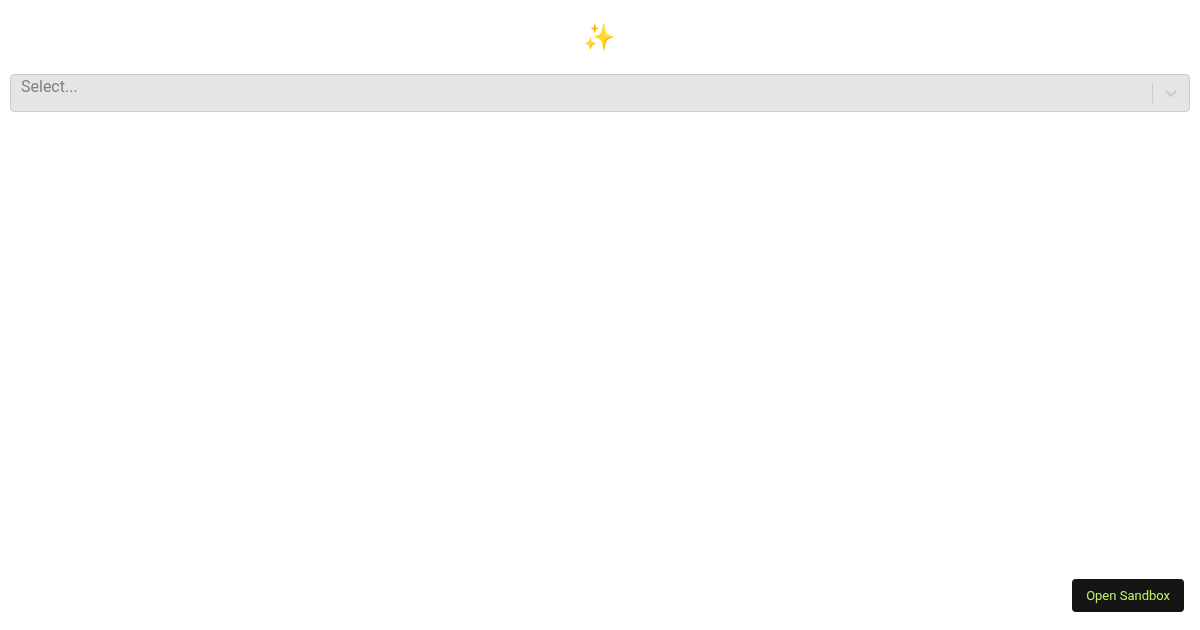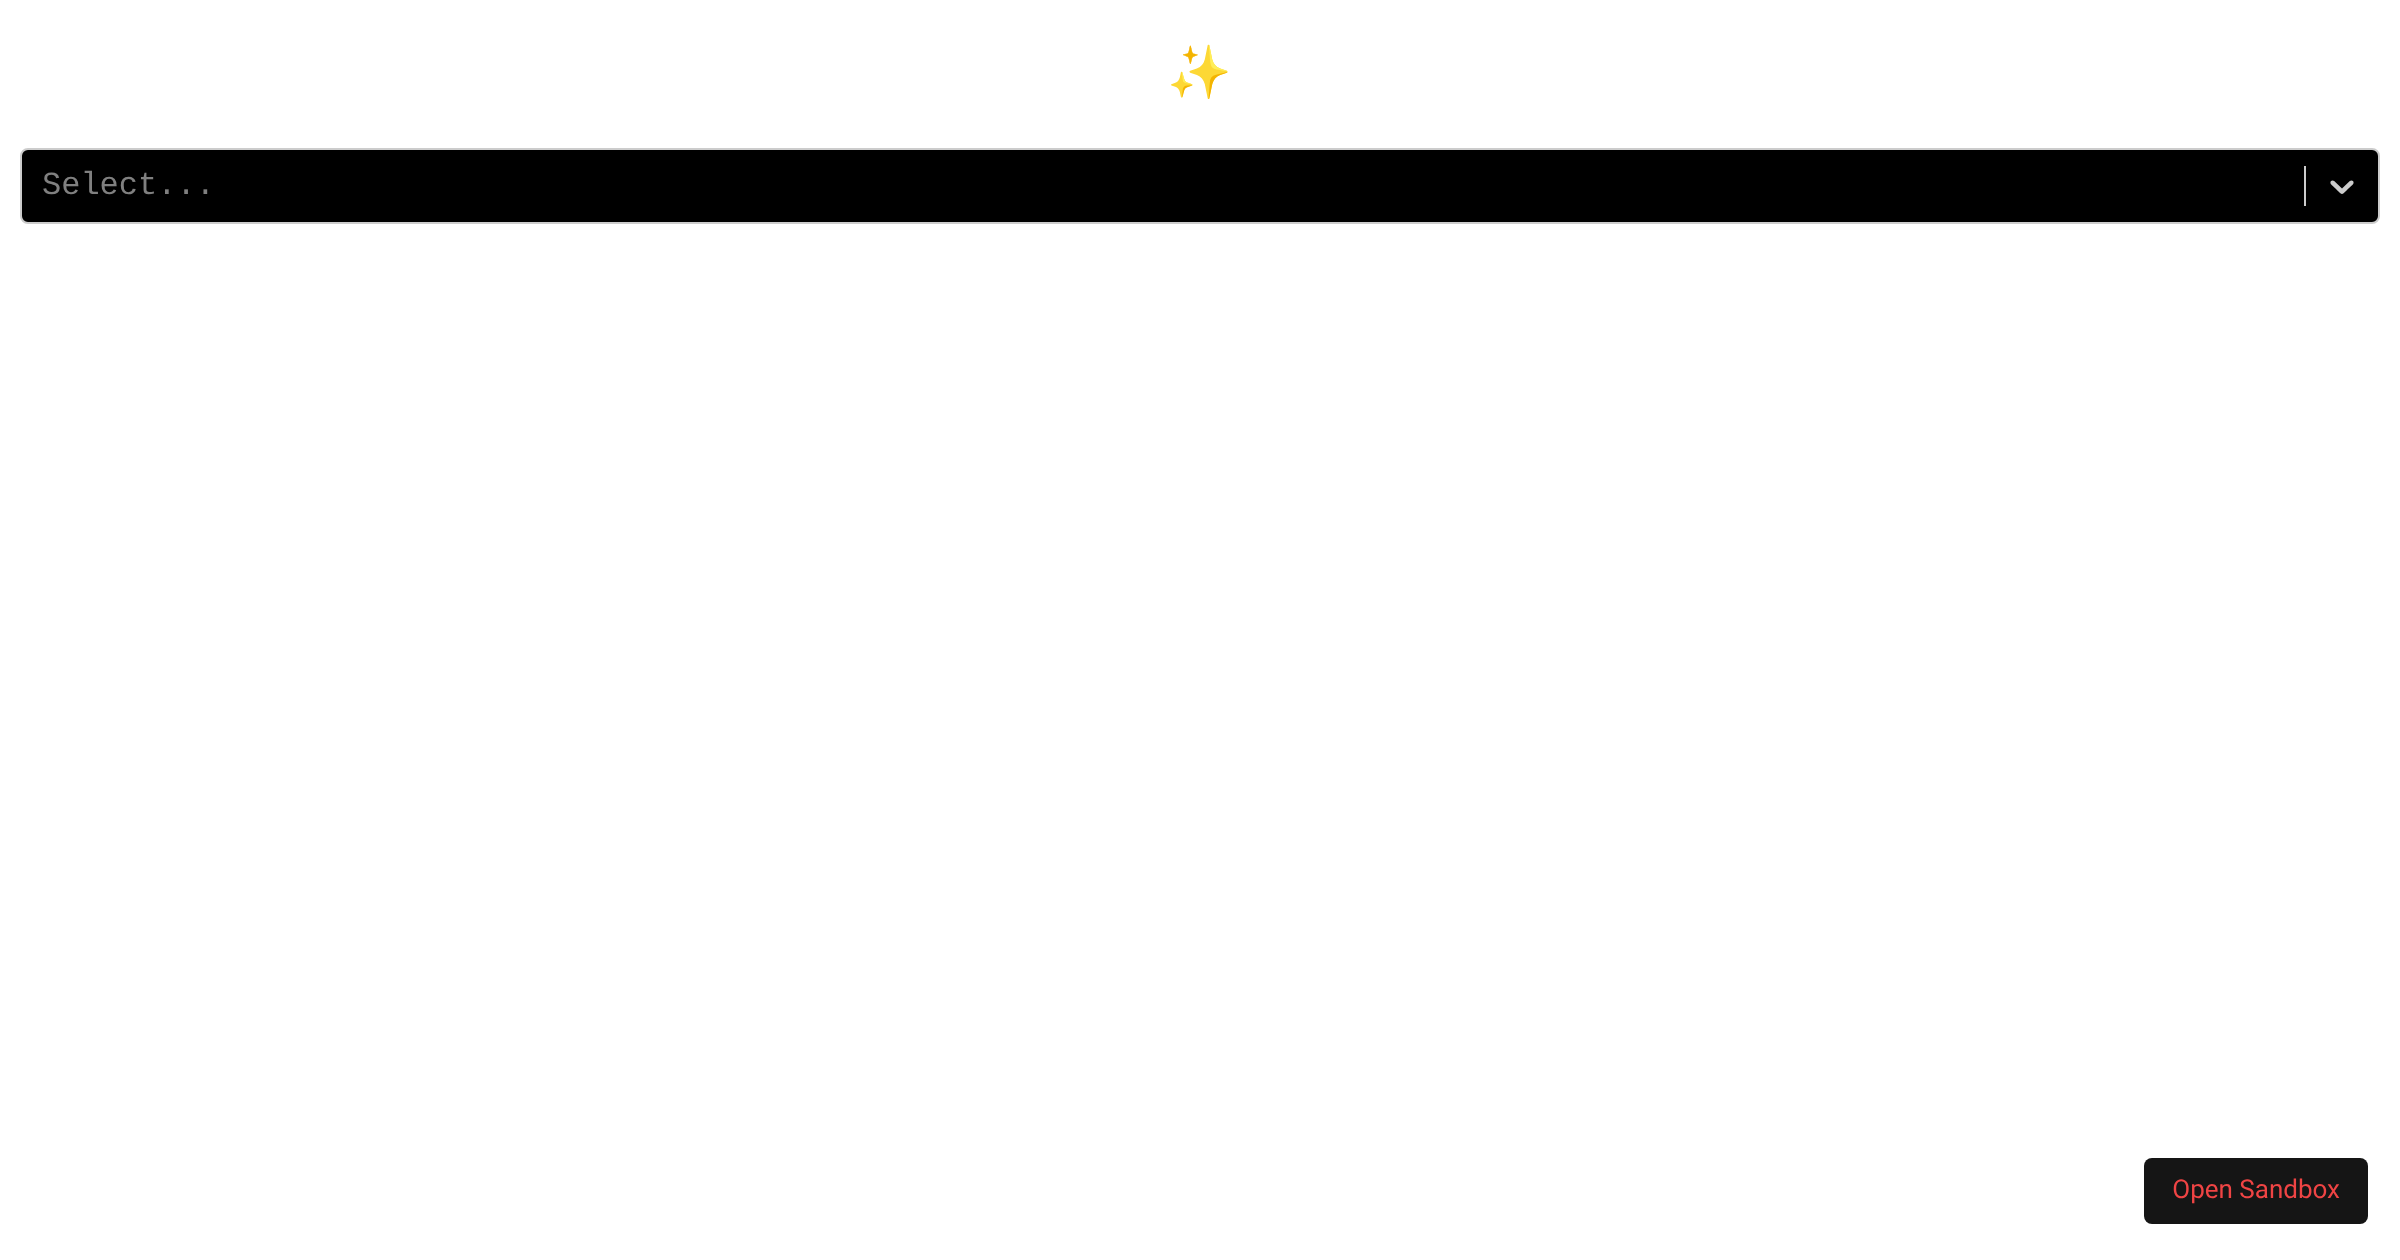--- a/index.html
+++ b/index.html
@@ -32,24 +32,23 @@
       display: inline-block;
     }
     .select-container {
       margin: 0 10px;
     }
     .select-control {
       border: 1px solid #cccccc;
       border-radius: 4px;
       min-height: 36px;
       display: flex;
-      align-items: center;
-      background: #000000;
+      align-items: flex-start;
+      background: #e5e5e5;
       cursor: default;
-      font-family: Liberation Mono, monospace;
     }
     .select-value {
       flex: 1;
       padding: 2px 10px;
       display: flex;
       align-items: center;
     }
     .select-placeholder {
       color: #808080;
       font-size: 16px;
@@ -76,21 +75,21 @@
     .dropdown-indicator svg {
       width: 20px;
       height: 20px;
       fill: currentColor;
     }
     .open-sandbox-btn {
       position: absolute;
       bottom: 18px;
       right: 16px;
       background: #151515;
-      color: #ef4444;
+      color: #bef264;
       border: none;
       border-radius: 4px;
       padding: 9px 14px;
       font-size: 13px;
       font-family: inherit;
       cursor: pointer;
       text-align: right;
     }
   </style>
 </head>

